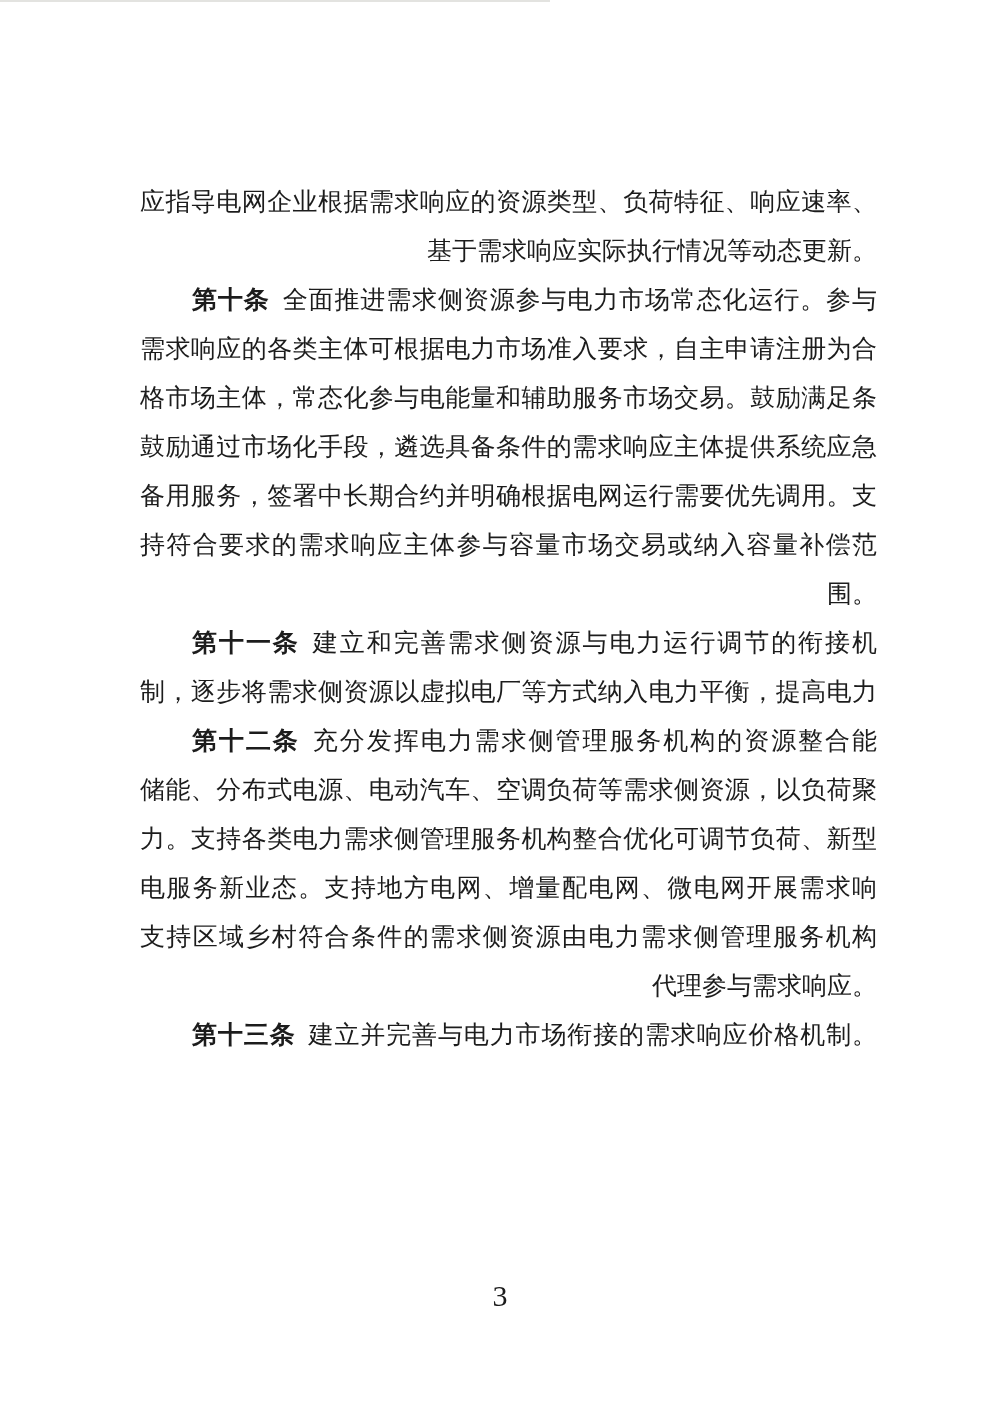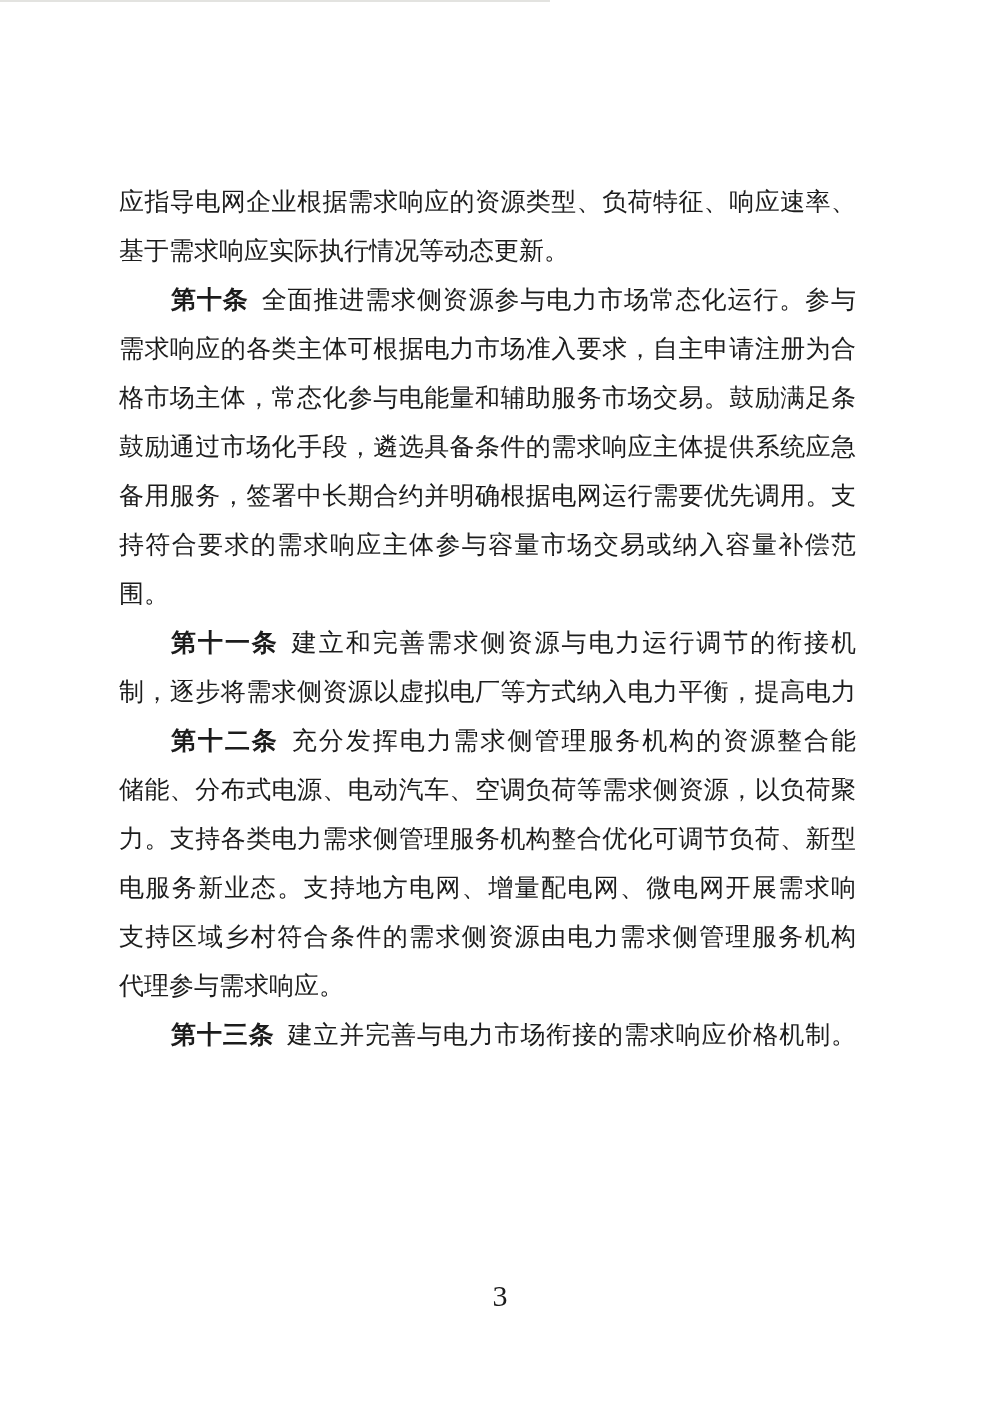--- a/index.html
+++ b/index.html
@@ -20,31 +20,31 @@
   .scan-artifact {
     position: absolute;
     top: 0;
     left: 0;
     width: 55%;
     height: 2px;
     background: #e3e3e0;
   }
   .text-block {
     position: absolute;
-    left: 119px;
+    left: 140px;
     top: 177px;
     width: 737px;
   }
   .line {
     height: 49px;
     line-height: 49px;
     font-size: 25px;
     overflow: hidden;
     white-space: normal;
-    text-align: left;
+    text-align: right;
   }
   .j {
     text-align: justify;
     text-align-last: justify;
   }
   .ind {
     padding-left: 52px;
   }
   .art {
     font-weight: 700;

